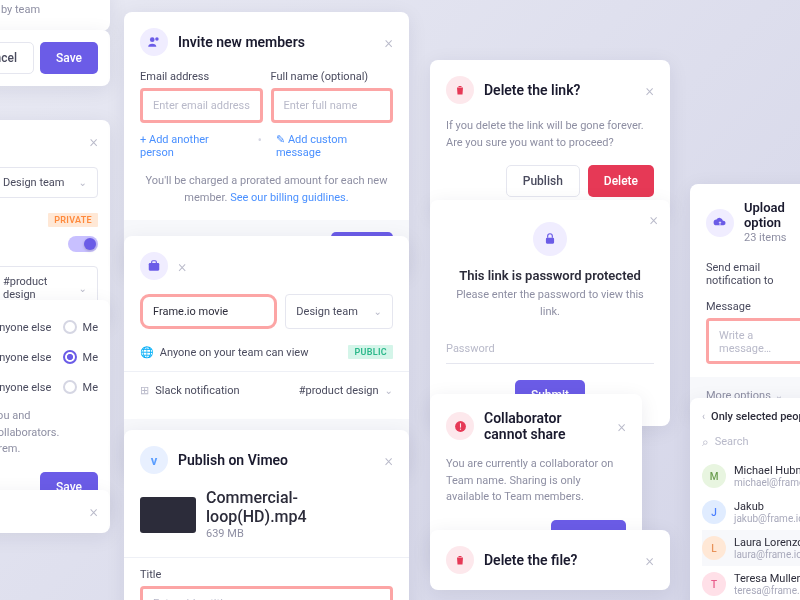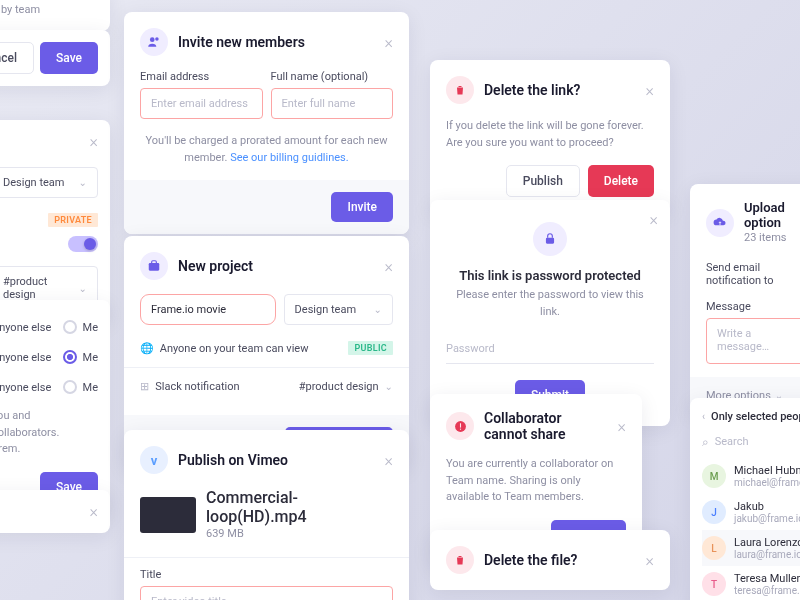--- a/index.html
+++ b/index.html
@@ -6,21 +6,21 @@
 body{width:800px;height:600px;background:linear-gradient(135deg,#e8e9f3,#d4d5e8);overflow:hidden;position:relative;font-size:12px;color:#2c2c3a}
 .card{background:#fff;border-radius:8px;box-shadow:0 4px 20px rgba(30,30,60,.08);position:absolute;padding:16px}
 .card-head{display:flex;align-items:center;gap:10px;margin-bottom:14px}
 .card-head h3{font-size:14px;font-weight:600;color:#1a1a2e;flex:1}
 .icon-circ{width:28px;height:28px;border-radius:50%;display:flex;align-items:center;justify-content:center;font-size:13px}
 .ic-purple{background:#f0edff;color:#6b5ce7}
 .ic-red{background:#fde8ec;color:#e63956}
 .close{color:#b8b9c9;font-size:16px;cursor:pointer;font-weight:300}
 .sub{font-size:11px;color:#8e8fa3;line-height:1.5}
 .label{font-size:11px;color:#4a4b5e;margin-bottom:5px;display:block}
-.input{width:100%;border:1px solid #fca5a5;border-radius:4px;padding:8px 10px;font-size:11px;color:#8e8fa3;background:#fff}
+.input{width:100%;border:3px solid #fca5a5;border-radius:4px;padding:8px 10px;font-size:11px;color:#8e8fa3;background:#fff}
 .input::placeholder{color:#b8b9c9}
 .row{display:flex;gap:8px}
 .btn{border:none;border-radius:5px;padding:8px 16px;font-size:12px;font-weight:500;cursor:pointer}
 .btn-primary{background:#6b5ce7;color:#fff}
 .btn-danger{background:#e63956;color:#fff}
 .btn-outline{background:#fff;border:1px solid #e5e6ef;color:#4a4b5e}
 .link-blue{color:#4a90ff;font-size:11px;cursor:pointer}
 .foot{display:flex;justify-content:flex-end;gap:8px;margin-top:14px}
 .sel{display:flex;align-items:center;justify-content:space-between;border:1px solid #e5e6ef;border-radius:4px;padding:8px 10px;font-size:11px;color:#4a4b5e;background:#fff;cursor:pointer}
 .opt-row{display:flex;align-items:center;justify-content:space-between;padding:8px 0;font-size:11px;color:#4a4b5e}
@@ -111,36 +111,40 @@
           <circle cx="17" cy="7" r="3"></circle>
         </svg>
       </div>
     <h3>Invite new members</h3>
     <span class="close">×</span>
   </div>
   <div class="row">
     <div style="flex:1"><label class="label">Email address</label><input class="input" placeholder="Enter email address" style=""></div>
     <div style="flex:1"><label class="label">Full name (optional)</label><input class="input" placeholder="Enter full name" style=""></div>
   </div>
+  <div style="margin-top:10px;display:flex;gap:14px">
+    <span class="link-blue">+ Add another person</span>
+    <span style="color:#d5d6e3">•</span>
+    <span class="link-blue">✎ <span>Add custom message</span></span>
+  </div>
   <div class="sub" style="text-align:center;margin-top:14px"><span>You'll be charged a prorated amount for each new member.</span> <span class="link-blue">See our billing guidlines.</span></div>
   <div class="grey-foot">
       <span></span>
       <button class="btn btn-primary">Invite</button>
     </div>
 </div>
 
 <div class="card" style="left:124px;top:236px;width:285px">
   <div class="card-head">
     <div class="icon-circ ic-purple">
         <svg width="14" height="14" viewBox="0 0 24 24" fill="currentColor">
           <rect x="3" y="7" width="18" height="13" rx="2"></rect>
           <path d="M8 7V5a2 2 0 012-2h4a2 2 0 012 2v2" fill="none" stroke="currentColor" stroke-width="2"></path>
         </svg>
       </div>
-    <h3>New project</h3>
     <span class="close">×</span>
   </div>
   <div class="row">
     <input class="input" style="flex: 1.3 1 0%; color: rgb(44, 44, 58); border-radius: 9px;" value="Frame.io movie">
     <div class="sel" style="flex:1">
         <span>Design team</span>
         <span class="chev">⌄</span>
       </div>
   </div>
   <div class="opt-row" style="margin-top:8px">

